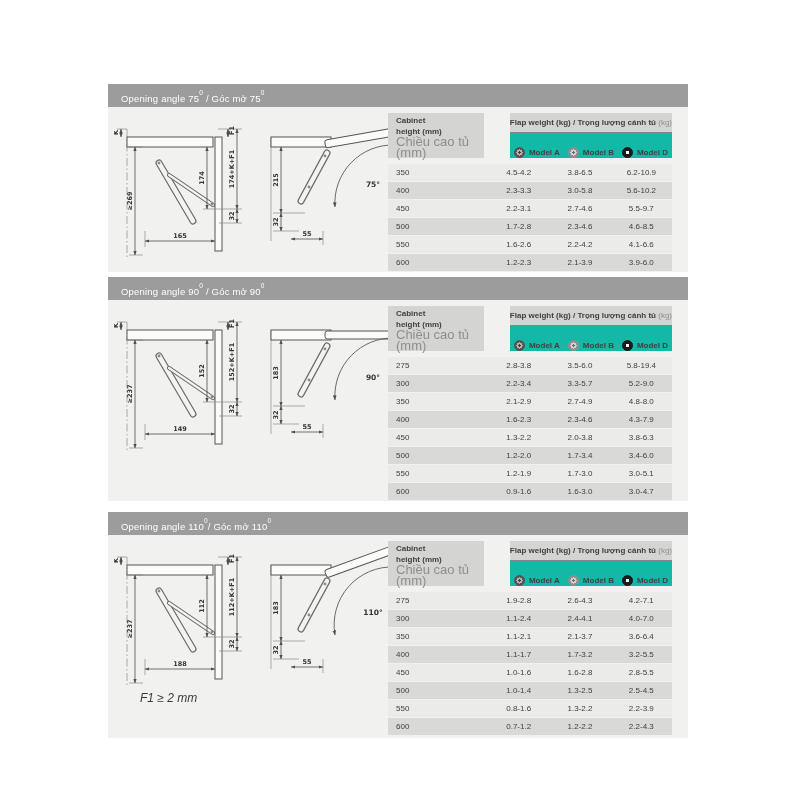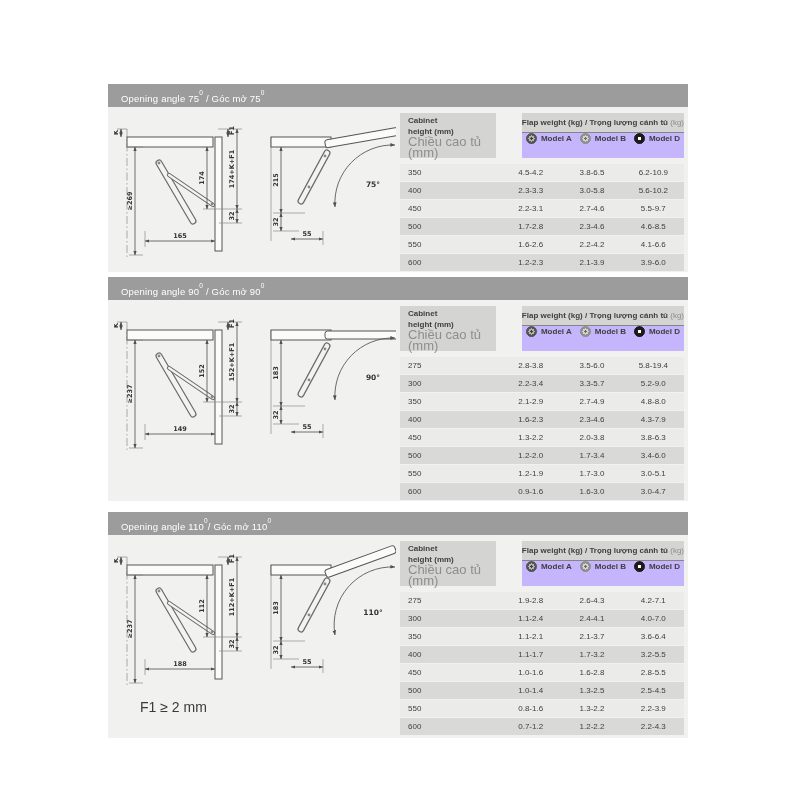--- a/index.html
+++ b/index.html
@@ -10,31 +10,31 @@
   }
   .sec{position:absolute;left:108px;width:580px;}
   .sec-header{
     background:#9c9c9c;color:#ffffff;height:23px;line-height:23px;
     font-size:9.5px;padding-left:13px;letter-spacing:.2px;
   }
   .sec-header sup{font-size:6.5px;position:relative;top:-3px;}
   .sec-body{position:relative;background:#f1f1ef;width:100%;}
 
   
-  .tbl{position:absolute;left:292px;top:6px;width:284px;font-size:8px;}
+  .tbl{position:absolute;left:280px;top:6px;width:284px;font-size:8px;}
   .thead{display:flex;gap:2px;}
   .th-left{width:98px;background:#d4d4d2;padding:3px 0 0 8px;box-sizing:border-box;height:45px;}
   .th-left .b{font-weight:bold;line-height:10.5px;}
   .th-left .m{color:#8e8e8e;font-size:13px;line-height:10.5px;}
   .th-right{flex:1;display:flex;flex-direction:column;gap:0;margin-left:24px;}
   .flapline{background:#d4d4d2;text-align:center;height:19px;line-height:19px;
     border-bottom:1px solid #858585;white-space:nowrap;}
   .flapline .b{font-weight:bold;}
   .flapline .m{color:#8e8e8e;}
-  .models{display:flex;background:#c4b5fd;height:25px;align-items:flex-start;}
+  .models{display:flex;background:#14b8a6;height:25px;align-items:flex-end;}
   .mcell{flex:1;display:flex;align-items:center;justify-content:center;font-weight:bold;}
   .micon{width:11px;height:11px;border-radius:50%;display:inline-block;margin-right:4px;flex:0 0 auto;}
   .icon-a{background:radial-gradient(circle,#3c3c3c 0 1.4px,#b2b2b2 1.4px 3.1px,#555555 3.1px 5.4px,rgba(0,0,0,0) 5.4px);}
   .icon-b{background:radial-gradient(circle,#6a6a6a 0 1.4px,#d2d2d2 1.4px 3.1px,#8f8f8f 3.1px 5.4px,rgba(0,0,0,0) 5.4px);}
   .icon-d{background:radial-gradient(circle,#ffffff 0 1.7px,#1b1b1b 1.7px 5.4px,rgba(0,0,0,0) 5.4px);}
   .rows{margin-top:6px;}
   .row{display:flex;height:17px;line-height:17px;margin-top:1px;}
   .row:nth-of-type(odd){background:#ebebe9;}
   .row:nth-of-type(even){background:#d9d9d7;}
   .c{flex:1;text-align:center;}
@@ -47,21 +47,21 @@
   .tick{stroke:#8a8a8a;stroke-width:0.7;}
   .dim{stroke:#4f4f4f;stroke-width:0.8;}
   .arc{stroke:#5a5a5a;stroke-width:0.9;fill:none;}
   .armO{stroke:#6a6a6a;stroke-width:7;stroke-linecap:round;}
   .armI{stroke:#f3f3f1;stroke-width:4.6;stroke-linecap:round;}
   .arm2O{stroke:#6a6a6a;stroke-width:4.2;stroke-linecap:round;}
   .arm2I{stroke:#f3f3f1;stroke-width:2.2;stroke-linecap:round;}
   .pv{fill:#8a8a8a;}
   .dl{font:bold 6.5px "DejaVu Sans",sans-serif;fill:#333333;}
   .al{font:bold 7.5px "DejaVu Sans",sans-serif;fill:#333333;}
-  .note{position:absolute;left:32px;top:164px;font-size:14px;color:#3a3a3a;}
+  .note{position:absolute;left:32px;top:156px;font-size:12px;color:#3a3a3a;font-style:italic;}
 </style>
 </head>
 <body>
 
 <svg width="0" height="0" style="position:absolute" aria-hidden="true">
   <defs>
     <marker id="ar" viewBox="0 0 8 8" refX="7.5" refY="4" markerWidth="5.5" markerHeight="5.5" orient="auto-start-reverse">
       <path d="M0,1 L8,4 L0,7 z" fill="#4f4f4f"></path>
     </marker>
   </defs>

